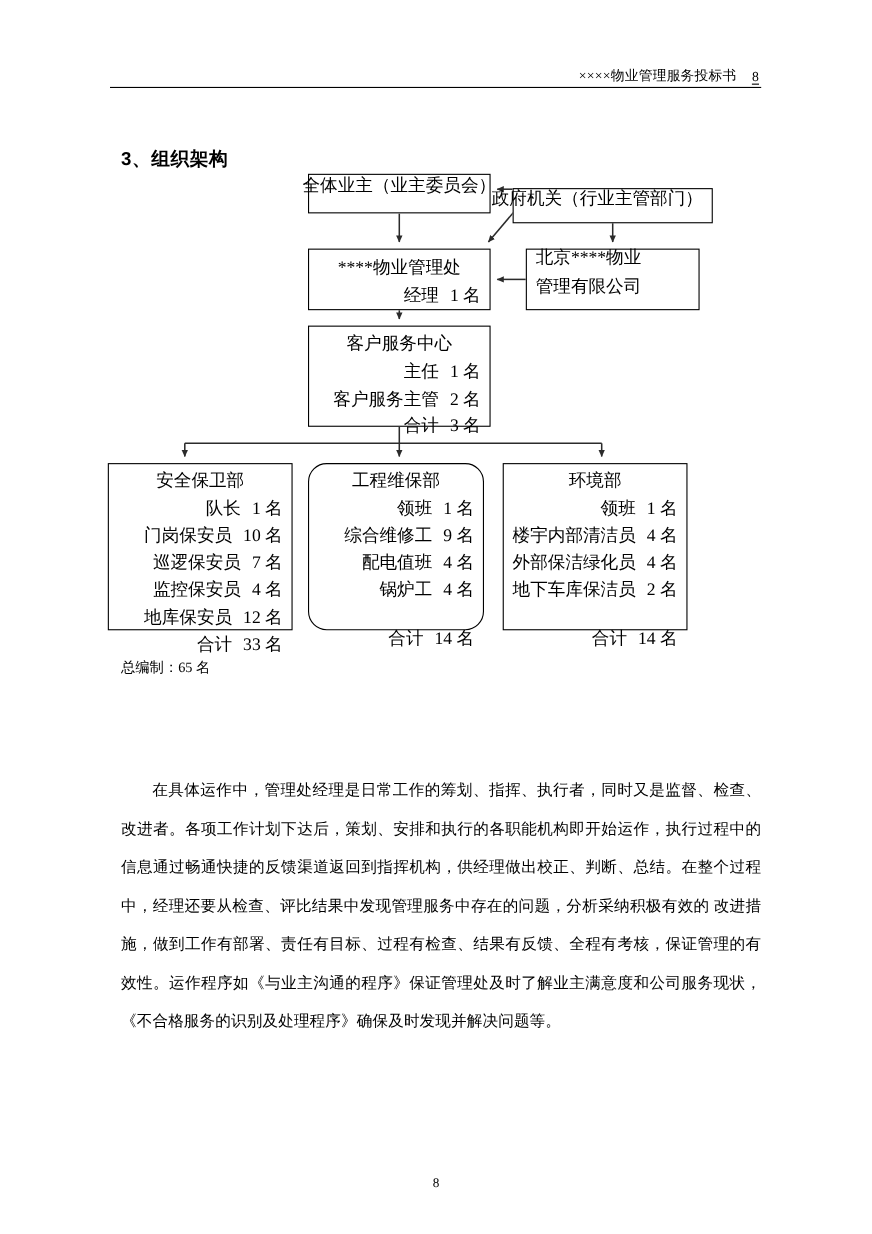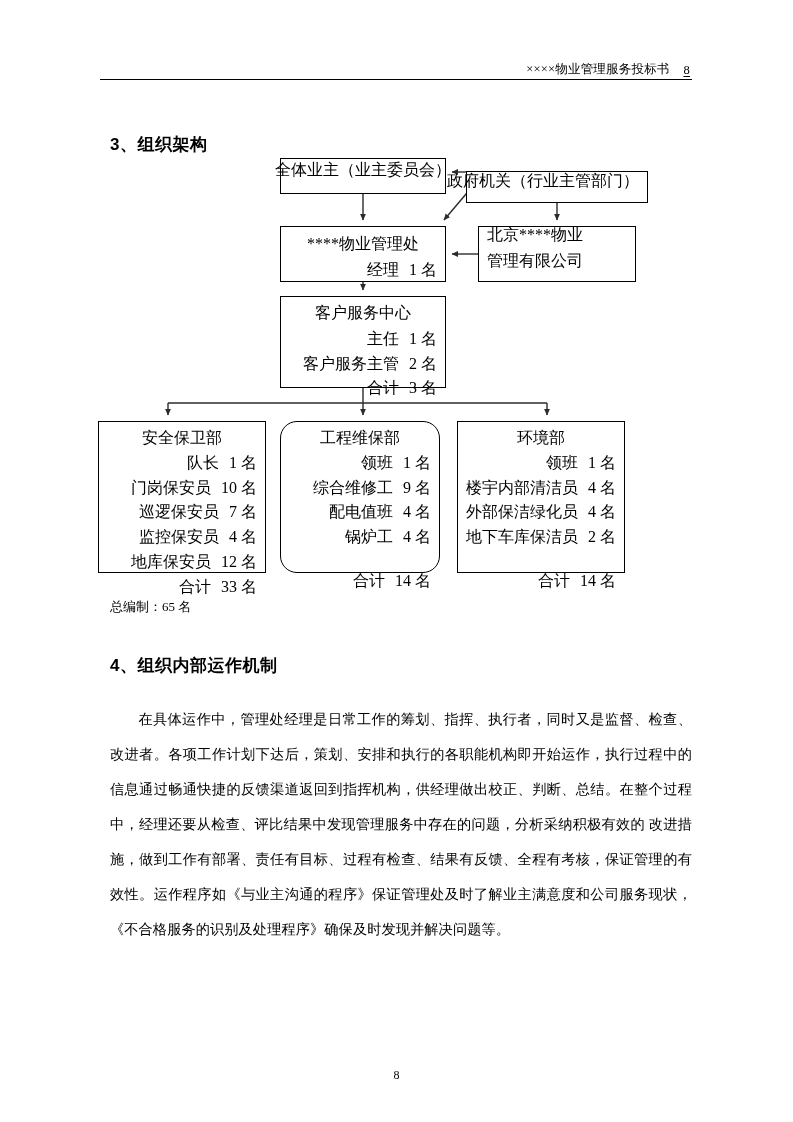--- a/index.html
+++ b/index.html
@@ -298,21 +298,20 @@
     </div>
     <div class="row blank"></div>
     <div class="row">
       <span class="lbl">合计</span>
       <span class="val">14 名</span>
     </div>
   </div>
 
   <div class="totals">总编制：65 名</div>
 
-  <div class="h-section" id="heading-4">4、组织内部运作机制</div>
 
   <div class="body-text" id="para-1">
     <p>在具体运作中，管理处经理是日常工作的筹划、指挥、执行者，同时又是监督、检查、改进者。各项工作计划下达后，策划、安排和执行的各职能机构即开始运作，执行过程中的信息通过畅通快捷的反馈渠道返回到指挥机构，供经理做出校正、判断、总结。在整个过程中，经理还要从检查、评比结果中发现管理服务中存在的问题，分析采纳积极有效的 改进措施，做到工作有部署、责任有目标、过程有检查、结果有反馈、全程有考核，保证管理的有效性。运作程序如《与业主沟通的程序》保证管理处及时了解业主满意度和公司服务现状，《不合格服务的识别及处理程序》确保及时发现并解决问题等。</p>
   </div>
 
 
   <div class="footer">8</div>
 
 </div>
 

